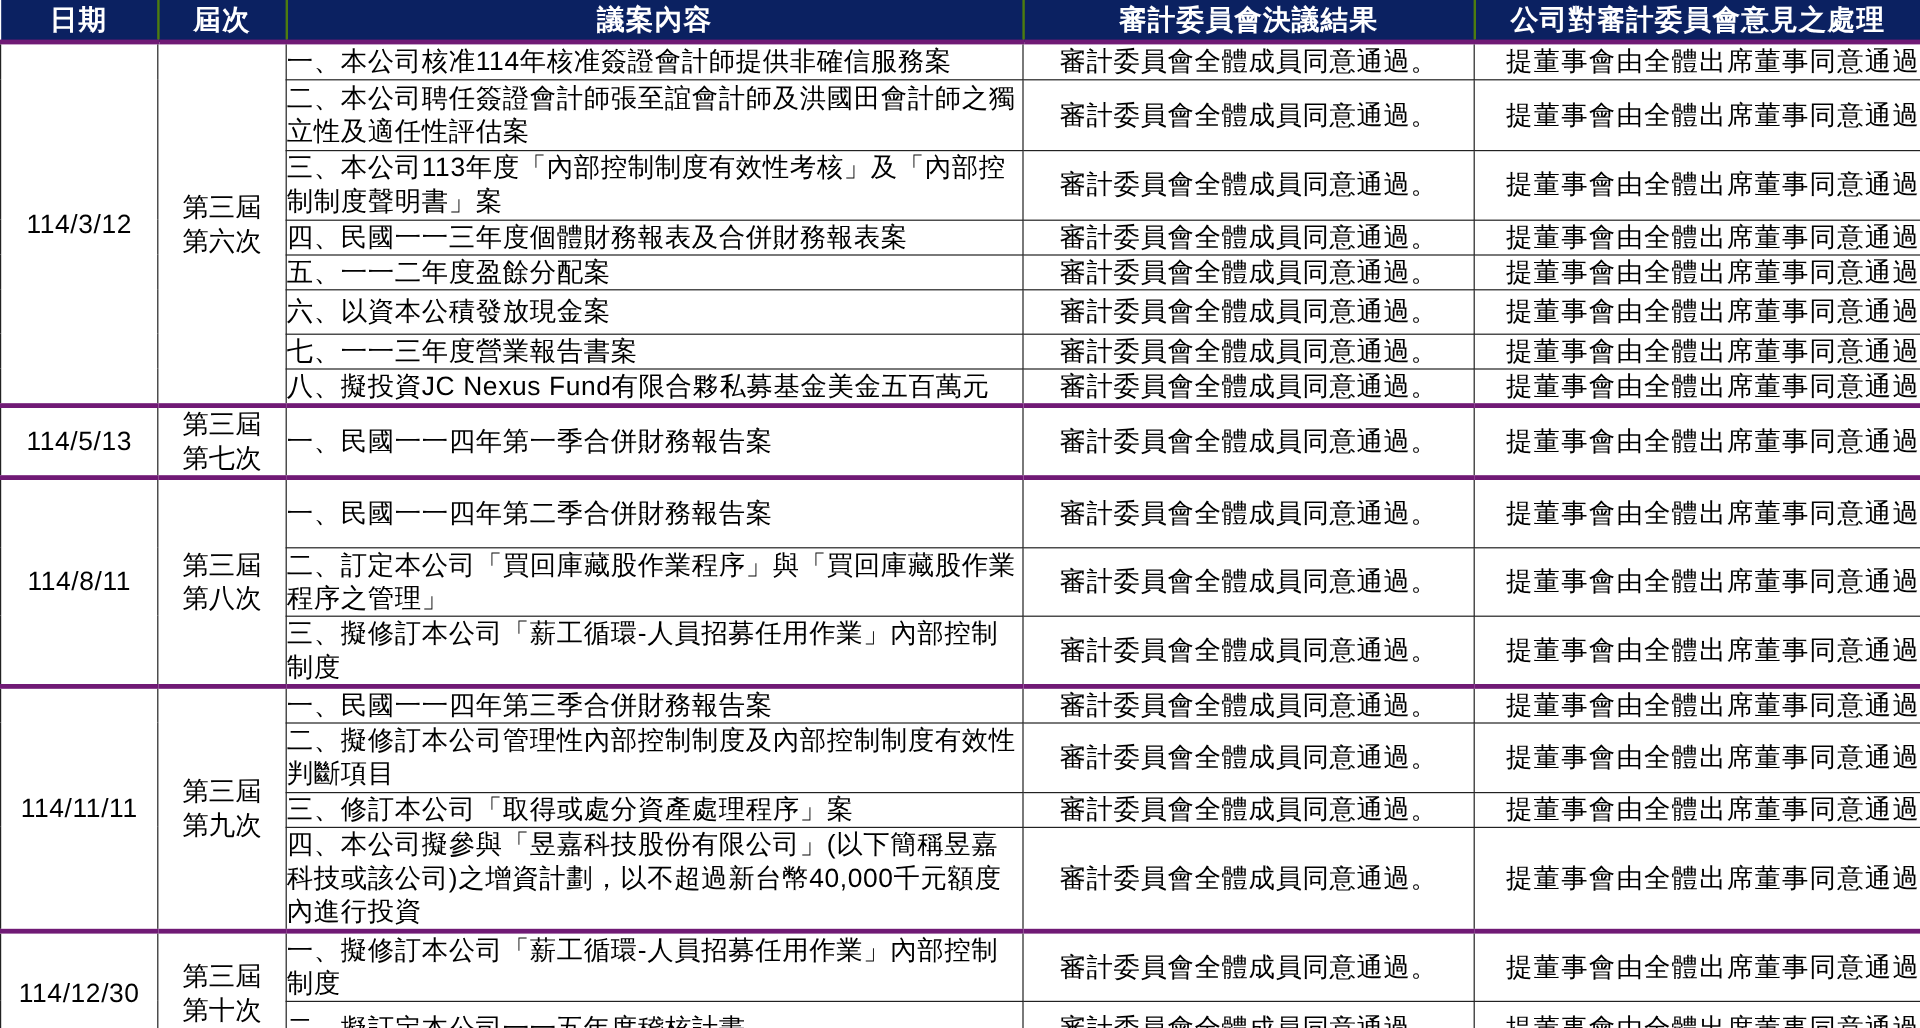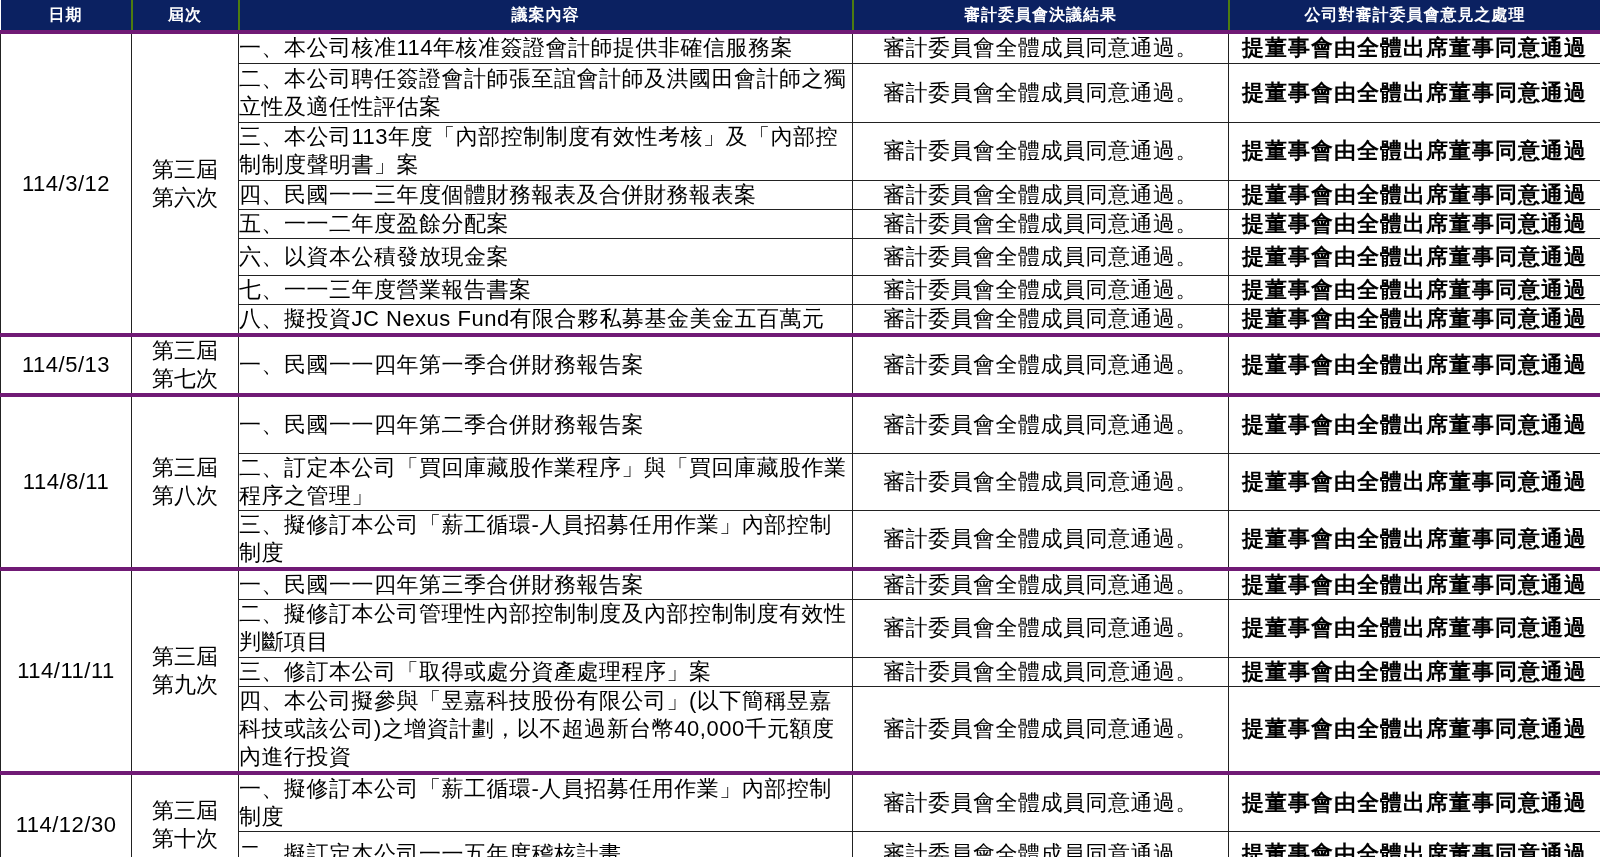--- a/index.html
+++ b/index.html
@@ -17,21 +17,21 @@
   table.meeting-table {
     border-collapse: collapse;
     table-layout: fixed;
     width: 1600px;
     font-family: "Liberation Sans", sans-serif;
     color: var(--body-text, #000000);
   }
   table.meeting-table th {
     background: var(--header-bg, #0b2161);
     color: var(--header-text, #ffffff);
-    font-size: 16px;
+    font-size: 23px;
     font-weight: bold;
     height: 28px;
     padding: 1px 0;
     text-align: center;
     border-bottom: 3px solid var(--border-c, #000000);
     letter-spacing: 1px;
   }
   table.meeting-table th + th {
     border-left: 2px solid #4d7c0f;
   }
@@ -61,25 +61,24 @@
   td.cell-proposal {
     text-align: left;
     padding: 1px 6px 1px 7px;
     letter-spacing: 0.5px;
   }
   td.cell-resolution {
     text-align: center;
     letter-spacing: 0.5px;
   }
   td.cell-handling {
-    text-align: center;
+    text-align: right;
     padding-left: 6px;
     padding-right: 2px;
     letter-spacing: 1px;
-    font-weight: bold;
   }
 </style>
 </head>
 <body>
 
 <div id="page">
   <table class="meeting-table">
     <colgroup>
       <col style="width:131px">
       <col style="width:107px">

